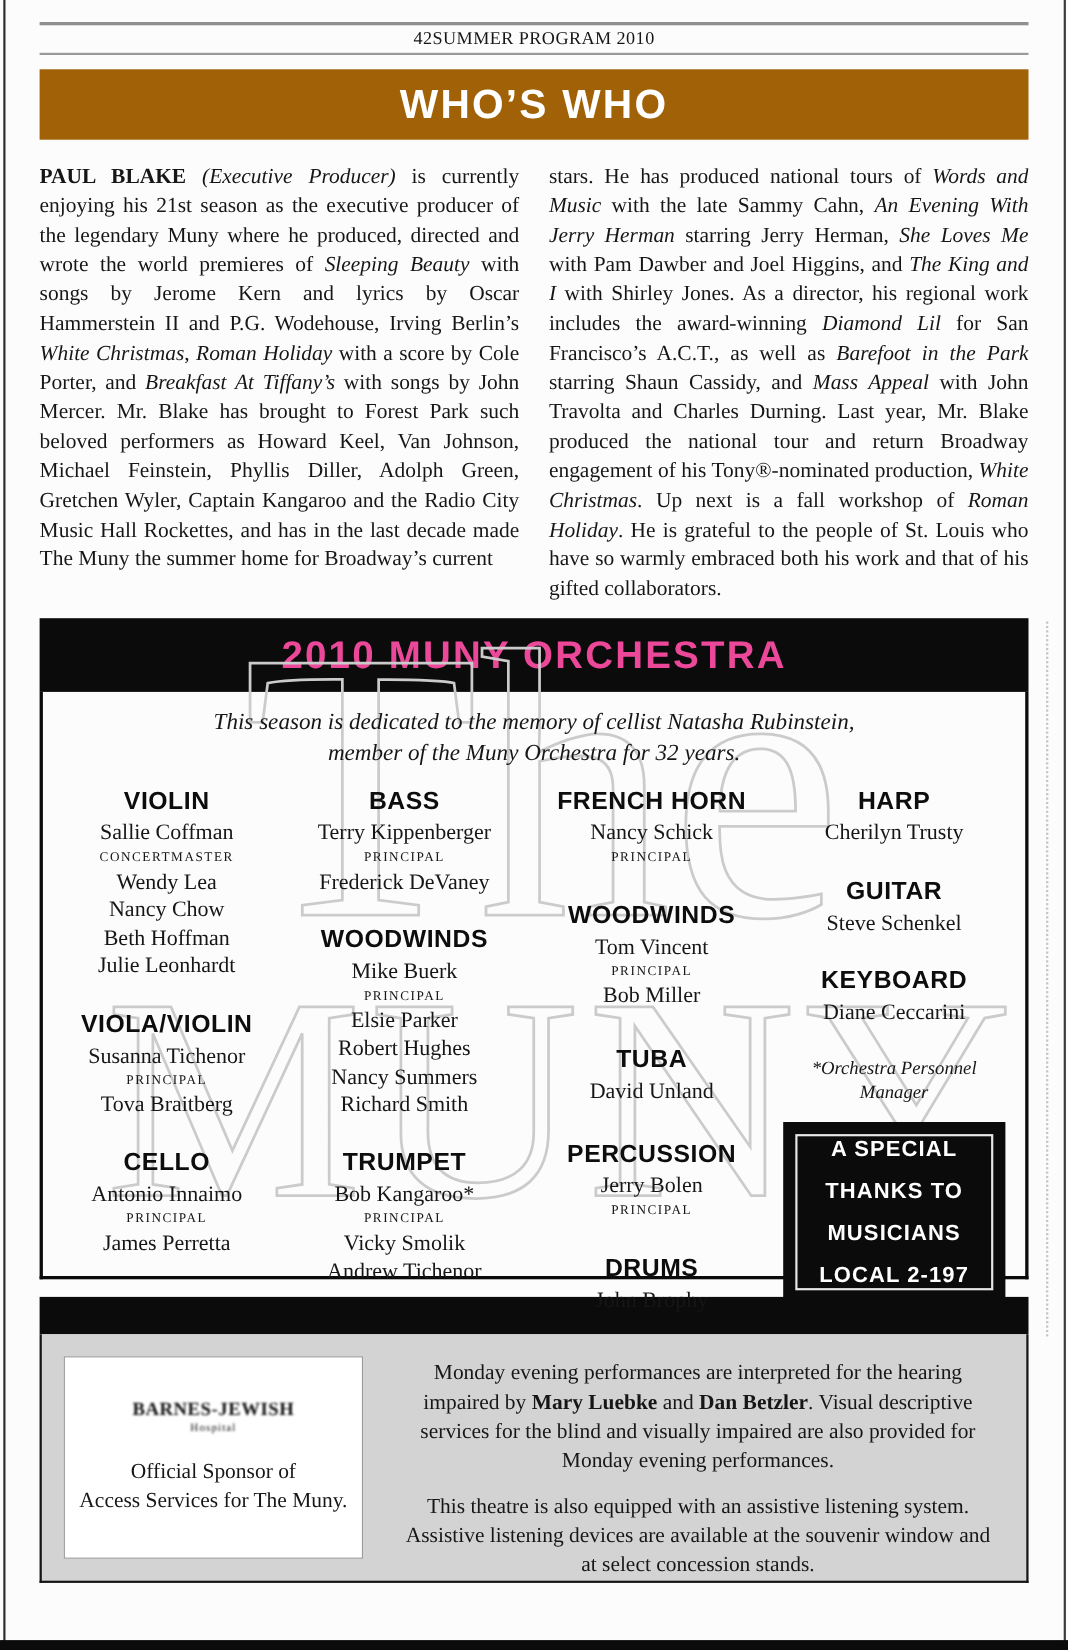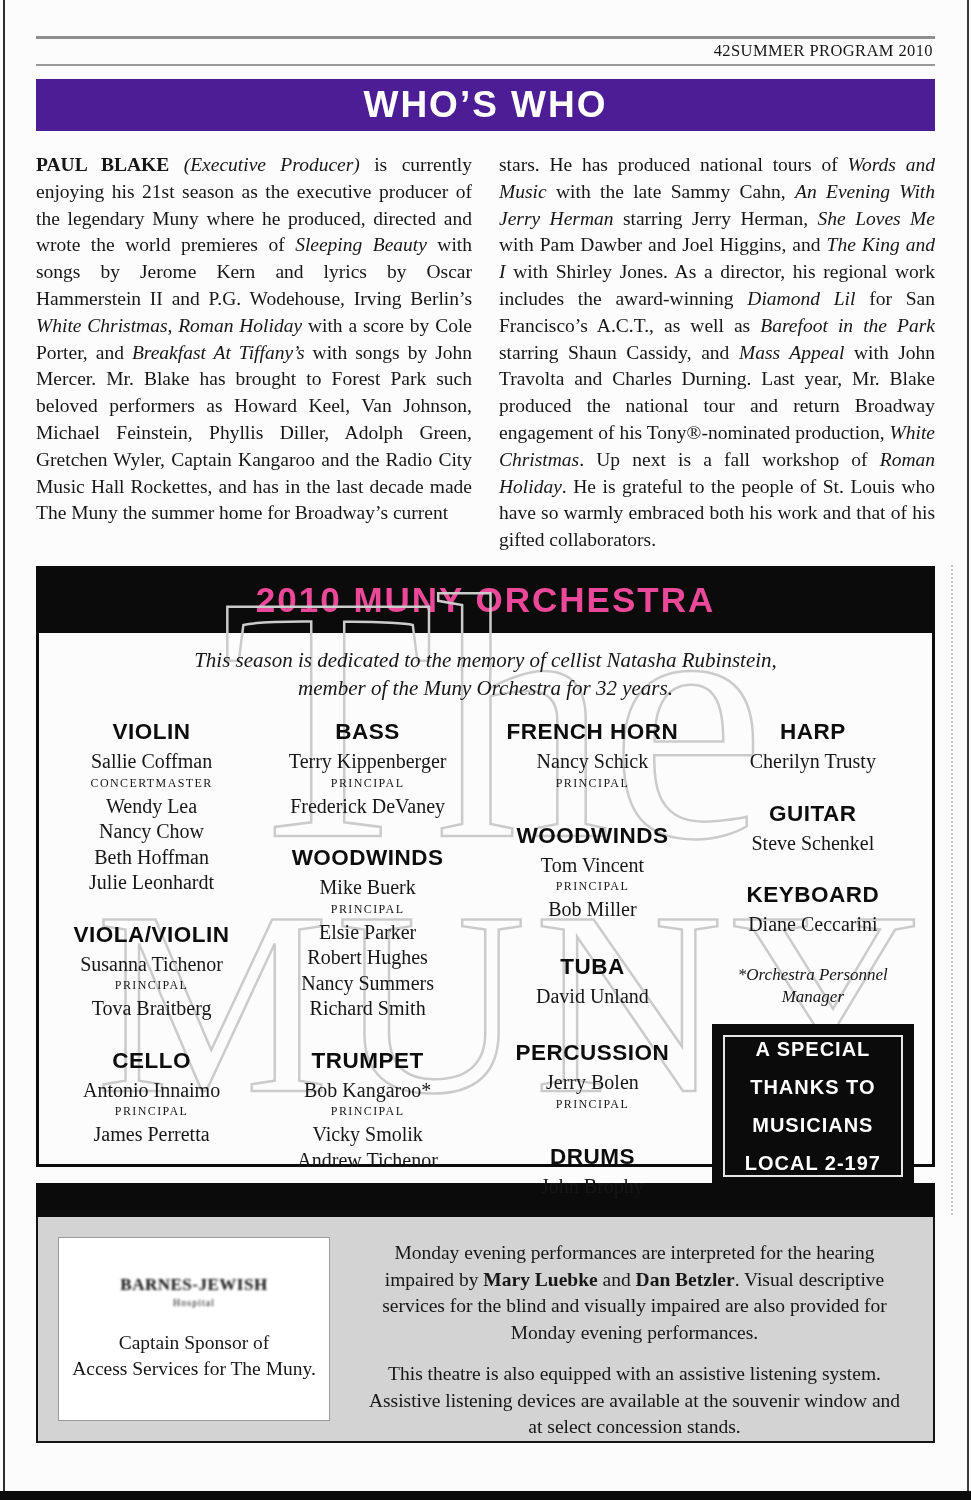--- a/index.html
+++ b/index.html
@@ -8,26 +8,26 @@
         font-family:"Liberation Serif",serif;color:#161616;overflow:hidden}
 
   
   .edge-left{position:absolute;left:3px;top:0;bottom:0;width:2px;background:#2e2e2e;z-index:6}
   .edge-right{position:absolute;right:2px;top:0;bottom:0;width:2px;background:#3a3a3a;z-index:6}
   .edge-dotted{position:absolute;right:18px;top:565px;height:650px;width:0;
                border-right:2px dotted #c4c4c4;z-index:6}
   .bottom-bar{position:absolute;left:0;right:0;bottom:0;height:9px;background:#0b0b0b;z-index:6}
 
   
-  .pagehead{margin:36px 36px 0;border-top:3px solid #8f8f8f;border-bottom:2px solid #9a9a9a;
-            display:flex;justify-content:flex-end;align-items:center;
+  .pagehead{margin:20px 36px 0;border-top:3px solid #8f8f8f;border-bottom:2px solid #9a9a9a;
+            display:flex;justify-content:center;align-items:center;
             padding:2px 2px 3px;font-size:16.5px;letter-spacing:.4px}
 
   
-  .banner{margin:13px 36px 0;background:#4c1d95;height:52px;
+  .banner{margin:13px 36px 0;background:#a16207;height:64px;
           display:flex;align-items:center;justify-content:center}
   .banner span{color:#fff;font-family:"Liberation Sans",sans-serif;
                font-size:37px;font-weight:700;letter-spacing:2px}
 
   
   .bio{margin:21px 36px 0;display:flex;gap:27px;height:402px;overflow:hidden}
   .bio .col{flex:1;font-size:19.5px;line-height:26.8px;text-align:justify}
   .b{font-weight:700}
   .i{font-style:italic}
 
@@ -213,21 +213,21 @@
 
   <div class="access">
     <div class="access-top"></div>
     <div class="access-gray">
       <div class="sponsor">
         <div class="logo">
           <div class="logo-main">BARNES-JEWISH</div>
           <div class="logo-sub">Hospital</div>
         </div>
         <p class="sponsor-caption">
-          <span>Captain Sponsor of</span><br>
+          <span>Official Sponsor of</span><br>
           <span>Access Services for The Muny.</span>
         </p>
       </div>
       <div class="access-text">
         <p><span>Monday evening performances are interpreted for the hearing impaired by </span><span class="b">Mary Luebke</span><span> and </span><span class="b">Dan Betzler</span><span>. Visual descriptive services for the blind and visually impaired are also provided for Monday evening performances.</span></p>
         <p>This theatre is also equipped with an assistive listening system. Assistive listening devices are available at the souvenir window and at select concession stands.</p>
       </div>
     </div>
   </div>
 

